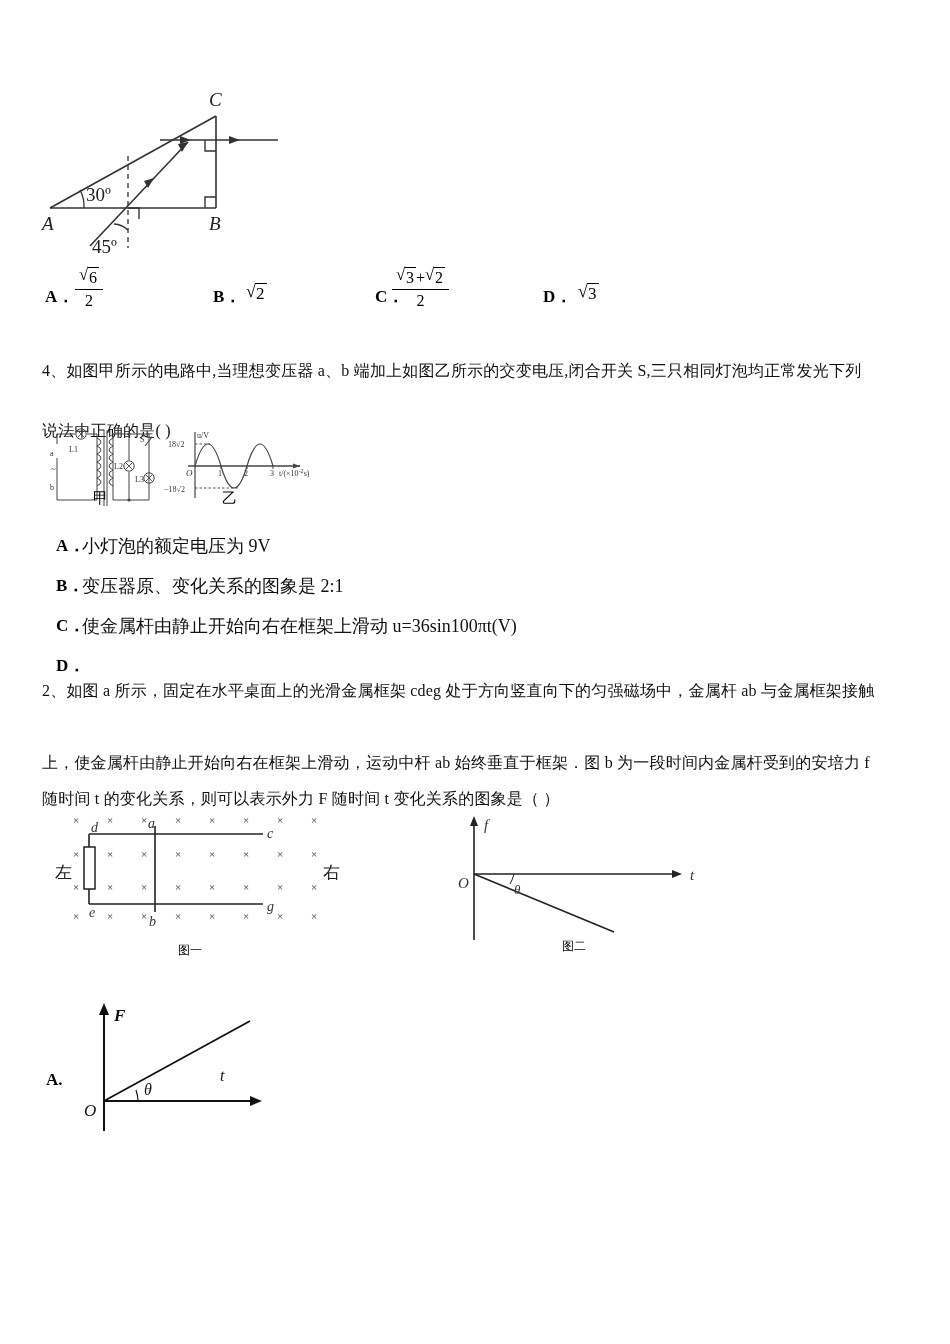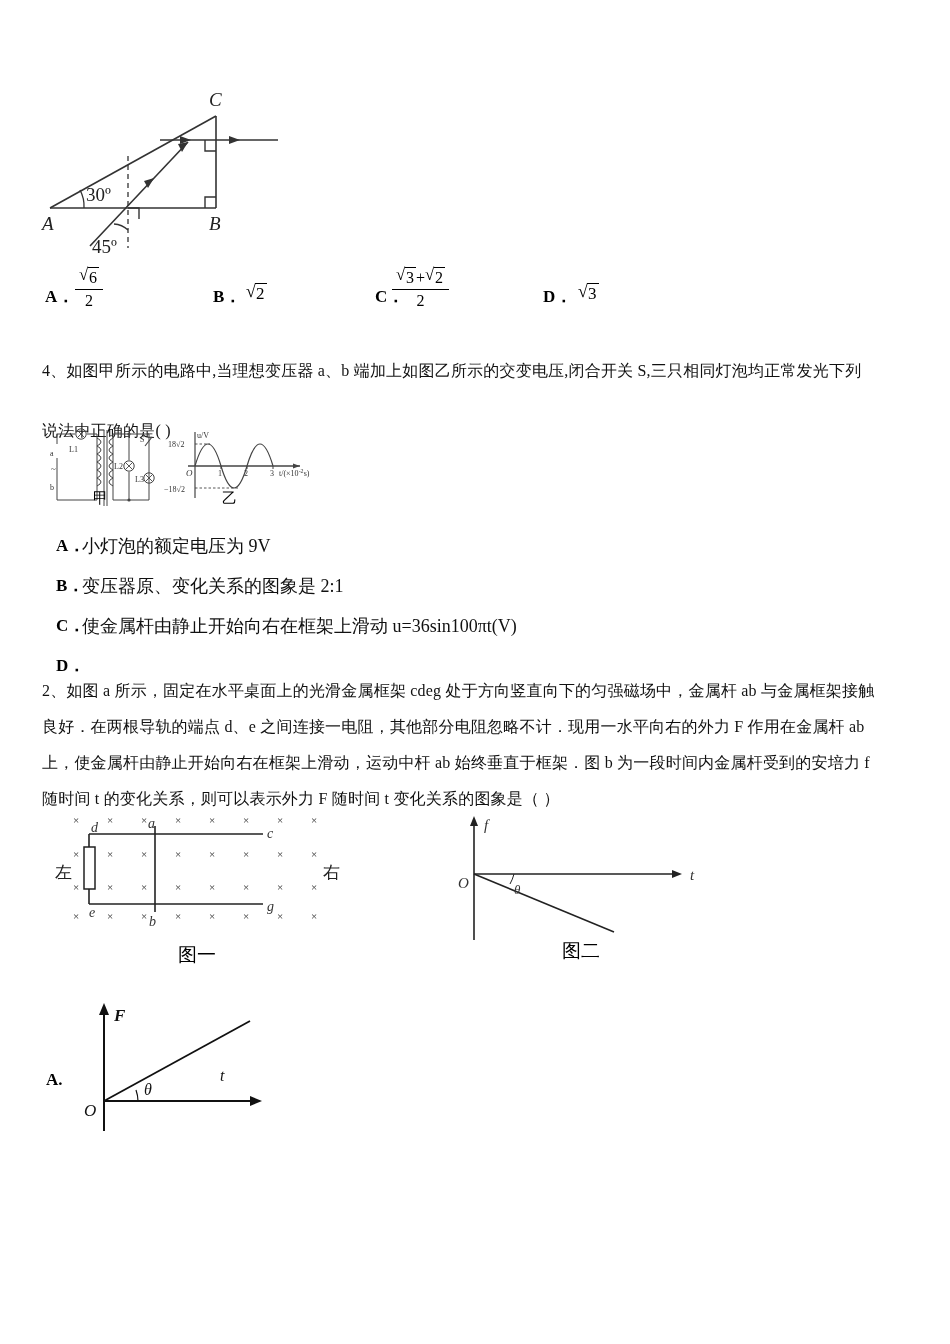--- a/index.html
+++ b/index.html
@@ -75,21 +75,21 @@
   .rad > span {
     border-top: 1.1px solid #000;
     padding: 0 2px 0 1px;
     display: inline-block;
   }
 
   .fig { position: absolute; }
   .fig svg { display: block; }
   .caption {
     position: absolute;
-    font-size: 19px;
+    font-size: 12px;
     font-family: "Liberation Serif", serif;
   }
 </style>
 </head>
 <body>
 
 <div class="page">
 
   <div class="fig" style="left:28px; top:78px;">
     <svg width="270" height="180" viewBox="0 0 270 180">
@@ -245,21 +245,20 @@
 
   <div class="opt-label" style="left:56px; top:574px;">B．</div>
   <div class="opt-text" style="left:82px; top:574px;">变压器原、变化关系的图象是 2:1</div>
 
   <div class="opt-label" style="left:56px; top:614px;">C．</div>
   <div class="opt-text" style="left:82px; top:614px;">使金属杆由静止开始向右在框架上滑动 u=36sin100πt(V)</div>
 
   <div class="opt-label" style="left:56px; top:654px;">D．</div>
 
   <div class="qtext" style="left:42px; top:673px;">2、如图 a 所示，固定在水平桌面上的光滑金属框架 cdeg 处于方向竖直向下的匀强磁场中，金属杆 ab 与金属框架接触</div>
-  <div class="qtext" style="left:42px; top:709px;">良好．在两根导轨的端点 d、e 之间连接一电阻，其他部分电阻忽略不计．现用一水平向右的外力 F 作用在金属杆 ab</div>
   <div class="qtext" style="left:42px; top:781px;">随时间 t 的变化关系，则可以表示外力 F 随时间 t 变化关系的图象是（      ）</div>
   <div class="qtext" style="left:42px; top:745px;">上，使金属杆由静止开始向右在框架上滑动，运动中杆 ab 始终垂直于框架．图 b 为一段时间内金属杆受到的安培力 f</div>
 
   <div class="fig" style="left:55px; top:806px;">
     <svg width="300" height="140" viewBox="0 0 300 140">
       <g font-family="Liberation Serif, serif" font-size="11" fill="#333">
         <text x="18" y="18">×</text>
           <text x="52" y="18">×</text>
           <text x="86" y="18">×</text>
           <text x="120" y="18">×</text>

